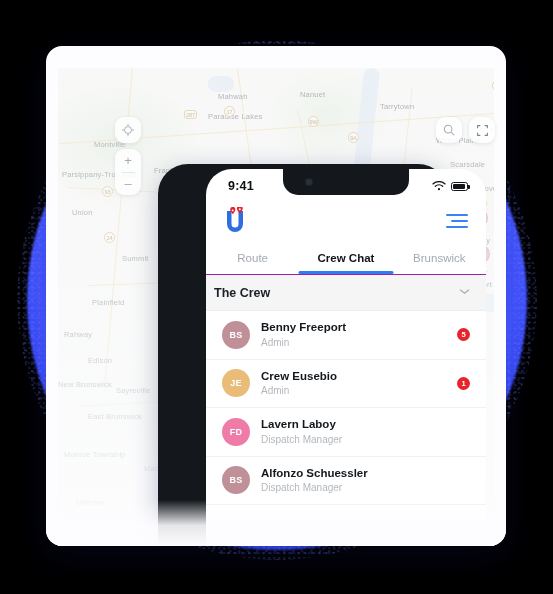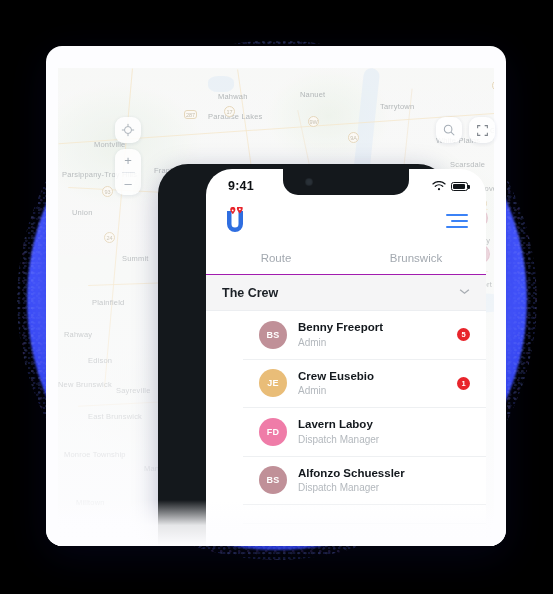--- a/index.html
+++ b/index.html
@@ -167,25 +167,25 @@
   .tab.active { color:#11161b; font-weight:bold; }
   .tab.active::after { content:""; position:absolute; left:50%; transform:translateX(-50%);
     bottom:0; width:95px; height:2.6px; background:#2f7ef0; border-radius:2px; }
 
   
   .section {
     height:36px; display:flex; align-items:center; justify-content:space-between;
     padding:0 16px; font-size:12.5px; font-weight:bold; color:#1b2026;
     border-bottom:1px solid #eceef1; cursor:pointer;
   }
-  .section.shade { background:#f5f5f6; }
+  .section.shade { background:#f5f5f6;padding-left:8px; }
   .chev { color:#a8adb3; font-size:9px; line-height:1; }
 
   
-  .list { background:#fff;padding-left:37px; }
+  .list { background:#fff; }
   .row {
     display:flex; align-items:center; gap:11px; padding:9px 16px;
     border-bottom:1px solid #eef0f2; cursor:pointer; position:relative;
   }
   .avatar {
     width:28px; height:28px; border-radius:50%; flex:none;
     display:flex; align-items:center; justify-content:center;
     color:#fff; font-size:9px; font-weight:bold; letter-spacing:.3px;
   }
   .rtext { flex:1; min-width:0; }
@@ -350,20 +350,21 @@
             </div>
             <div class="hamburger">
               <span></span>
                 <span></span>
                 <span></span>
             </div>
           </div>
 
           <div class="tabs">
             <div class="tab">Route</div>
+            <div class="tab active">Crew Chat</div>
             <div class="tab">Brunswick</div>
           </div>
 
 
           <div class="section shade">
             <span>The Crew</span>
             <span class="chev">
               <svg width="11" height="7" viewBox="0 0 12 8" fill="none" stroke="#a8adb3" stroke-width="1.5">
                   <polyline points="1,2 6,6 11,2"></polyline>
                 </svg>

